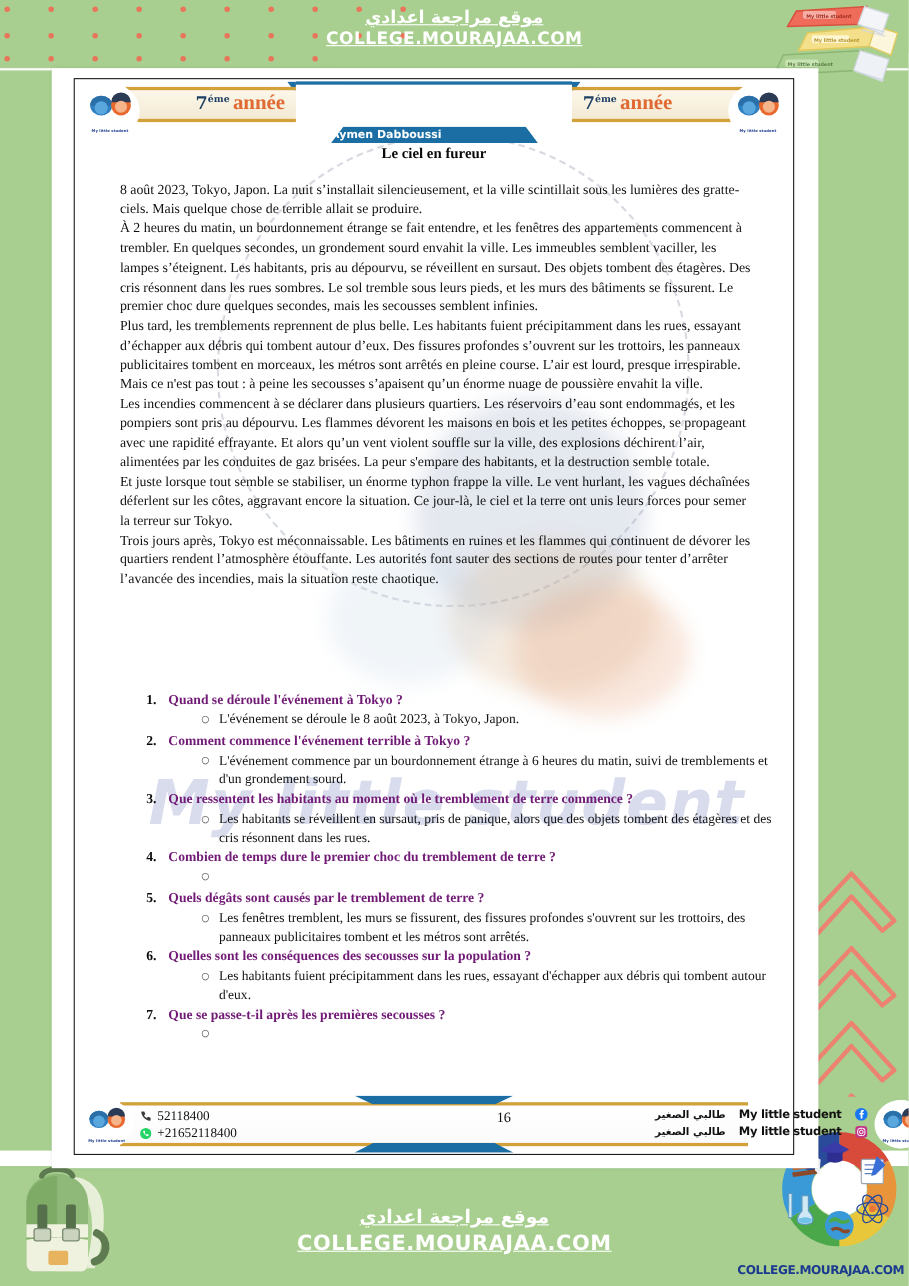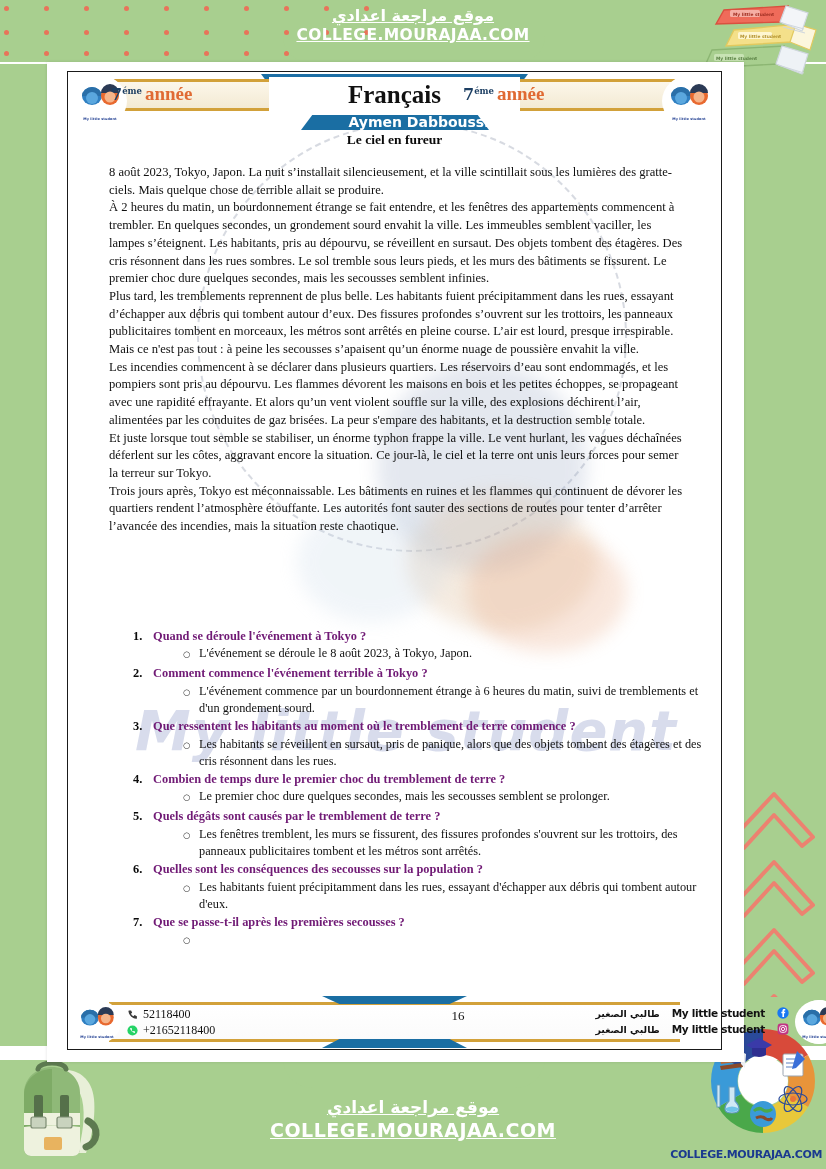--- a/index.html
+++ b/index.html
@@ -278,33 +278,34 @@
     left: 232px; top: 41px;
     width: 188px; height: 15px;
     background: #1a6ea3;
     clip-path: polygon(6% 0, 94% 0, 100% 100%, 0 100%);
     z-index: 7;
   }
   .author-name {
     position: absolute;
     left: 232px; top: 41px;
     width: 188px; height: 15px;
-    text-align: right;
+    text-align: left;
     line-height: 15px;
     font-family: "DejaVu Sans", sans-serif;
-    font-size: 14px;
+    font-size: 10px;
     font-weight: bold;
     color: #ffffff;
     z-index: 8;
   }
 
   .year-label {
     position: absolute;
     top: 9px;
     width: 215px; height: 26px;
+    text-align: center;
     z-index: 7;
     white-space: nowrap;
   }
   .year-label.left { left: 42px; }
   .year-label.right { right: 42px; }
   .year-num {
     font-family: "DejaVu Serif", serif;
     font-size: 16px;
     font-weight: bold;
     color: #1d3f63;
@@ -603,21 +604,20 @@
     <div class="center-trap-top-r"></div>
     <div class="ribbon-center"></div>
 
     <div class="year-label left">
       <span class="year-num"><span>7</span><sup>éme</sup></span><span class="year-word">année</span>
     </div>
     <div class="year-label right">
       <span class="year-num"><span>7</span><sup>éme</sup></span><span class="year-word">année</span>
     </div>
 
-    <div class="subject-title">Français</div>
     <div class="author-bar"></div>
     <div class="author-name">Aymen Dabboussi</div>
 
     <div class="hdr-logo left">
       <svg width="54" height="50" viewBox="0 0 54 50">
         <circle cx="27" cy="25" r="26" fill="#ffffff"></circle>
         <g transform="translate(4,8)">
           <ellipse cx="15" cy="12" rx="10" ry="9" fill="#2f7fc1"></ellipse>
           <path d="M5 12 a10 9 0 0 1 20 0 z" fill="#2a6fa8"></path>
           <circle cx="15" cy="14" r="6" fill="#5aa7de"></circle>
@@ -683,21 +683,20 @@
       <div class="a-bullet">○</div>
       <div class="a-text">Les habitants se réveillent en sursaut, pris de panique, alors que des objets tombent des étagères et des cris résonnent dans les rues.</div>
     </div>
 
     <div class="q-item">
       <div class="q-num">4.</div>
       <div class="q-text">Combien de temps dure le premier choc du tremblement de terre ?</div>
     </div>
     <div class="a-item">
       <div class="a-bullet">○</div>
-      <div class="a-text">Le premier choc dure quelques secondes, mais les secousses semblent se prolonger.</div>
     </div>
 
     <div class="q-item">
       <div class="q-num">5.</div>
       <div class="q-text">Quels dégâts sont causés par le tremblement de terre ?</div>
     </div>
     <div class="a-item">
       <div class="a-bullet">○</div>
       <div class="a-text">Les fenêtres tremblent, les murs se fissurent, des fissures profondes s'ouvrent sur les trottoirs, des panneaux publicitaires tombent et les métros sont arrêtés.</div>
     </div>

